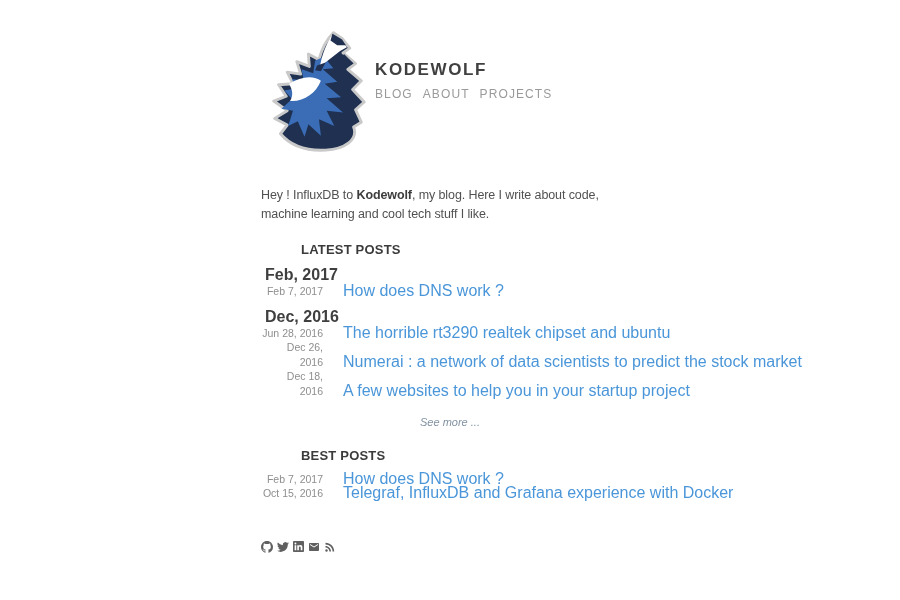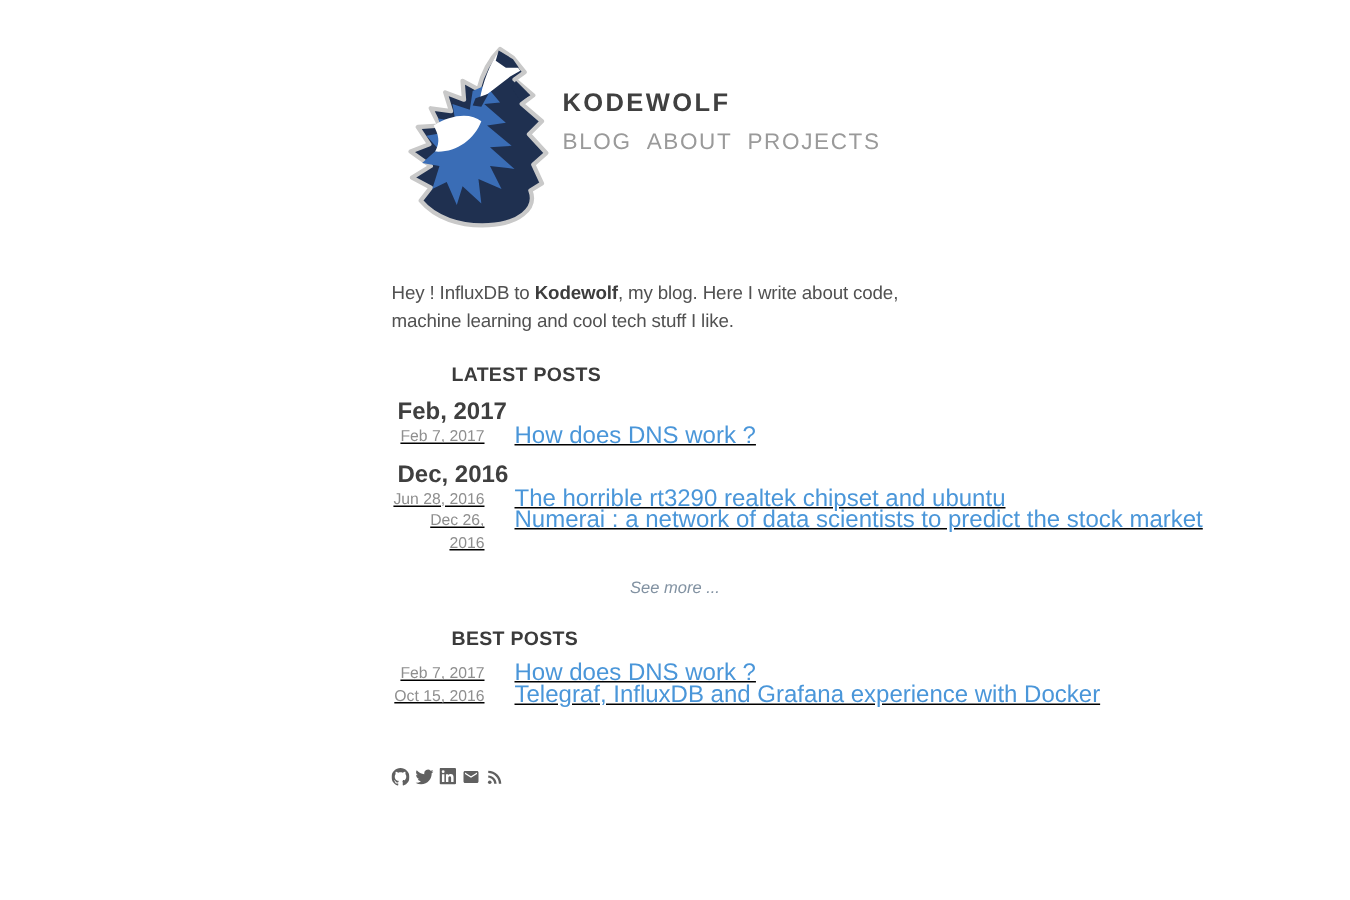--- a/index.html
+++ b/index.html
@@ -12,21 +12,21 @@
 
   
   .header{display:flex;align-items:center;}
   .logo{width:108px;height:127px;margin-left:3px;flex-shrink:0;}
   .brand{margin-left:3px;margin-top:-18px;}
   .brand-title{
     font-size:17px;font-weight:700;color:#404040;letter-spacing:1.6px;
   }
   .nav{margin-top:7px;display:flex;}
   .nav a{
-    font-size:15px;color:#9a9a9a;letter-spacing:1.1px;text-decoration:none;
+    font-size:12px;color:#9a9a9a;letter-spacing:1.1px;text-decoration:none;
     margin-right:10px;
   }
 
   
   .intro{
     margin-top:33px;font-size:12.5px;line-height:19px;color:#515151;
     letter-spacing:-0.1px;
   }
   .intro b{color:#3d3d3d;}
 
@@ -34,21 +34,21 @@
   .section-heading{
     margin-top:18px;font-size:13px;font-weight:700;color:#3b3b3b;
     letter-spacing:0.2px;
     padding-left:40px;
   }
   .month-group{margin-top:10px;}
   .month-label{
     font-size:16px;font-weight:700;color:#3f3f3f;line-height:15px;
     padding-left:4px;margin-bottom:2px;
   }
-  .post-row{display:flex;align-items:flex-start;line-height:14.6px;text-decoration:underline;}
+  .post-row{display:flex;align-items:flex-end;line-height:14.6px;}
   .post-date{
     width:62px;text-align:right;font-size:10.5px;color:#8e8e8e;flex-shrink:0;
   }
   .post-link{
     margin-left:20px;font-size:16px;color:#4a96d9;text-decoration:none;
     white-space:nowrap;
   }
   .see-more-row{text-align:center;margin-top:13px;}
   .see-more{
     font-size:11px;font-style:italic;color:#8292a2;text-decoration:none;
@@ -119,20 +119,24 @@
         <div class="post-row">
           <span class="post-date">Jun 28, 2016</span>
           <a class="post-link" href="#">The horrible rt3290 realtek chipset and ubuntu</a>
         </div>
 
         <div class="post-row">
           <span class="post-date">Dec 26, 2016</span>
           <a class="post-link" href="#">Numerai : a network of data scientists to predict the stock market</a>
         </div>
 
+        <div class="post-row">
+          <span class="post-date">Dec 18, 2016</span>
+          <a class="post-link" href="#">A few websites to help you in your startup project</a>
+        </div>
       </div>
   </div>
 
   <div class="see-more-row">
     <a class="see-more" href="#">See more ...</a>
   </div>
 
   <div class="section-heading">BEST POSTS</div>
 
   <div class="best-rows">

